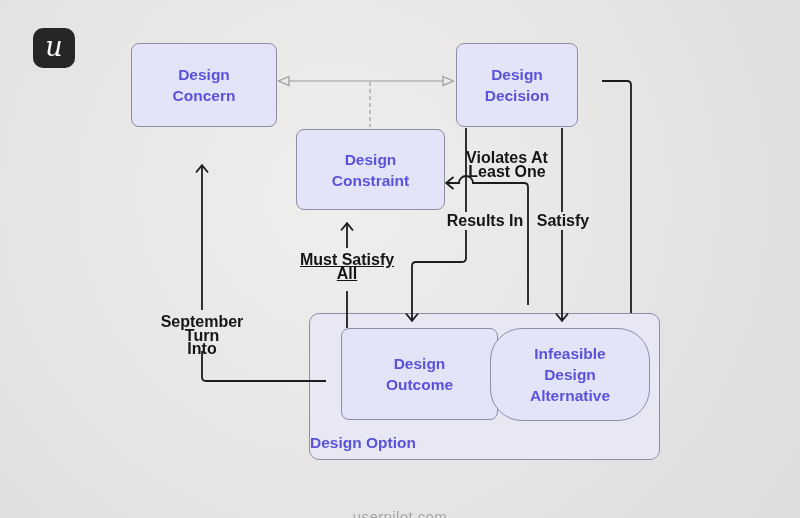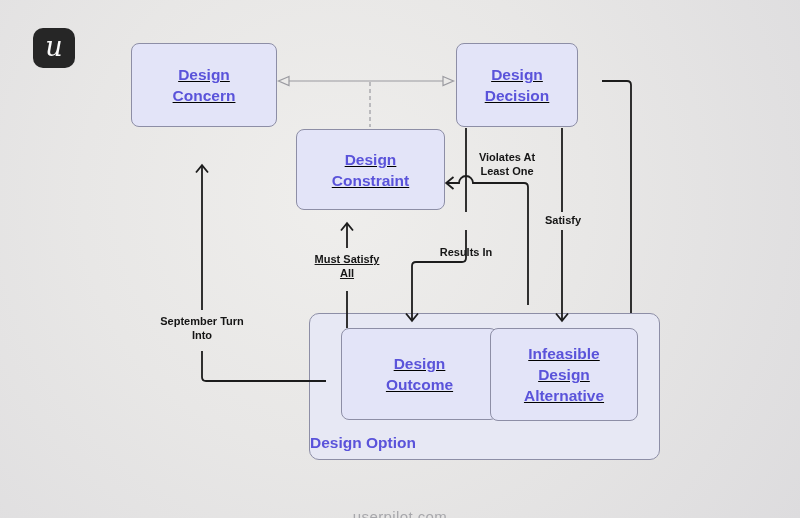--- a/index.html
+++ b/index.html
@@ -16,38 +16,37 @@
   }
   .logo span{
     color:#fafafa;font-family:"DejaVu Serif", serif;font-style:italic;
     font-size:27px;line-height:1;padding-bottom:3px;
   }
   
   .node{
     position:absolute;background:#e3e4f8;border:1px solid #8d8ea6;border-radius:8px;
     display:flex;align-items:center;justify-content:center;
     box-sizing:border-box;
-    text-decoration:underline;
   }
   .node .node-label{
     width:min-content;text-align:center;color:#5a53da;font-weight:bold;
     font-size:15.5px;line-height:21px;white-space:normal;
   }
   .container-node{
     position:absolute;background:#e7e8f4;border:1px solid #8d8ea6;border-radius:10px;
     box-sizing:border-box;
   }
   .container-label{
     position:absolute;left:0;right:0;bottom:7px;
     color:#5a53da;font-weight:bold;font-size:15.5px;white-space:nowrap;
   }
   
   .edge-label{
     position:absolute;width:120px;text-align:center;
-    color:#151515;font-weight:bold;font-size:11px;line-height:13.5px;
+    color:#151515;font-weight:bold;font-size:16px;line-height:13.5px;
   }
   
   #wires{position:absolute;left:0;top:0;pointer-events:none;}
   .wire{fill:none;stroke:#1c1c1c;stroke-width:1.8;}
   .wire-gray{fill:none;stroke:#9a9aa0;stroke-width:1.2;}
   .wire-dashed{fill:none;stroke:#9a9aa0;stroke-width:1.2;stroke-dasharray:4 3;}
   .watermark{
     position:absolute;left:0;right:0;top:508px;text-align:center;
     color:#a7a7ab;font-size:15px;letter-spacing:.4px;text-decoration:underline;
   }
@@ -74,30 +73,30 @@
   </div>
 
   <div class="node" style="left:296px;top:129px;width:149px;height:81px;">
     <div class="node-label">Design Constraint</div>
   </div>
 
   <div class="node" style="left:341px;top:328px;width:157px;height:92px;">
     <div class="node-label">Design Outcome</div>
   </div>
 
-  <div class="node" style="left:490px;top:328px;width:148px;height:93px;">
+  <div class="node" style="left:490px;top:328px;width:160px;height:93px;border-radius:32px;">
     <div class="node-label">Infeasible Design Alternative</div>
   </div>
 
   <div class="edge-label" style="left:447px;top:151px;">
     <div>Violates At</div>
     <div>Least One</div>
   </div>
 
-  <div class="edge-label" style="left:406px;top:214px;margin-top:32px;">
+  <div class="edge-label" style="left:425px;top:214px;">
     <div>Results In</div>
   </div>
 
   <div class="edge-label" style="left:503px;top:214px;">
     <div>Satisfy</div>
   </div>
 
   <div class="edge-label" style="left:287px;top:253px;text-decoration:underline;">
     <div>Must Satisfy</div>
     <div>All</div>

